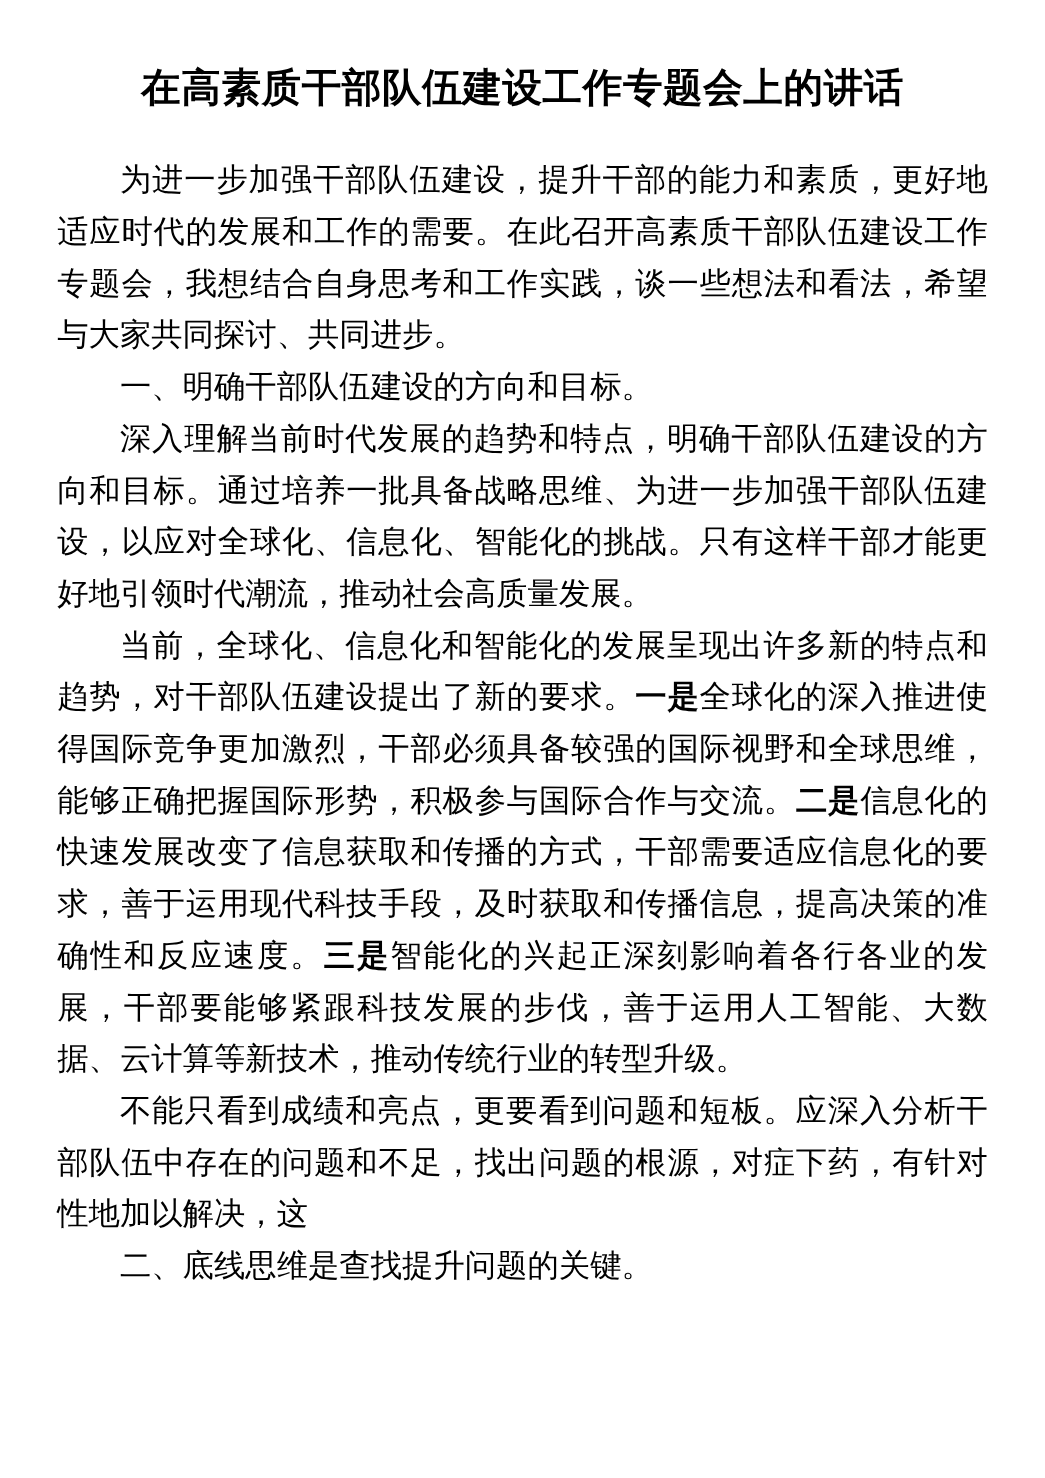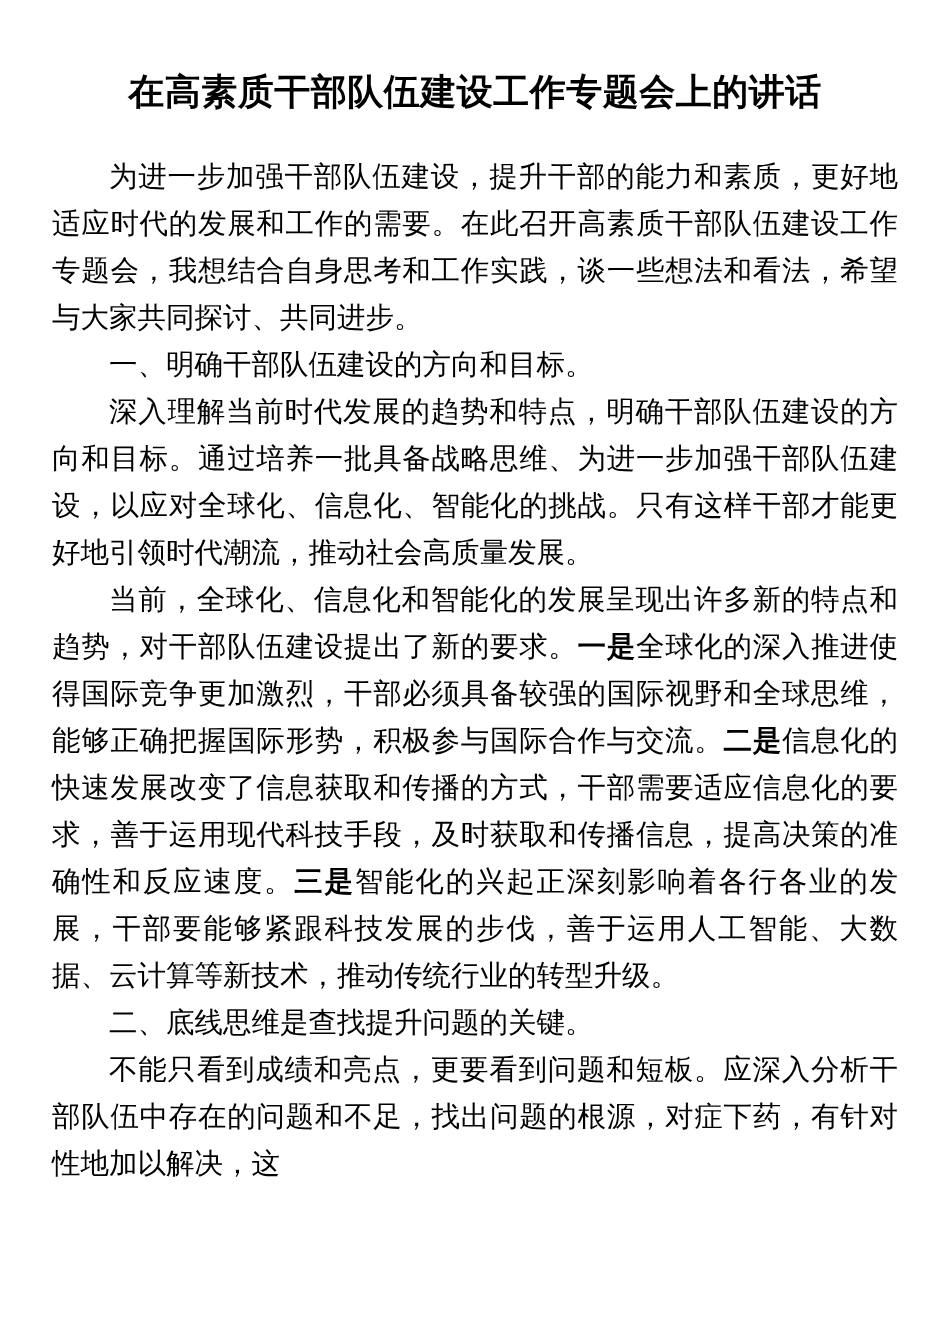--- a/index.html
+++ b/index.html
@@ -18,21 +18,21 @@
   .page {
     position: relative;
     width: 950px;
     height: 1344px;
     background: #ffffff;
     box-sizing: border-box;
     padding: 0 52px 0 52px;
     overflow: hidden;
   }
   .doc-title {
-    margin: 12px;
+    margin: 0;
     padding: 0;
     font-size: 36px;
     line-height: 50px;
     font-weight: bold;
     text-align: center;
     letter-spacing: 0.5px;
     padding-top: 55px;
     white-space: nowrap;
   }
   .body-block {
@@ -73,18 +73,18 @@
 
 
     <p class="para">为进一步加强干部队伍建设，提升干部的能力和素质，更好地适应时代的发展和工作的需要。在此召开高素质干部队伍建设工作专题会，我想结合自身思考和工作实践，谈一些想法和看法，希望与大家共同探讨、共同进步。</p>
 
     <p class="para heading">一、明确干部队伍建设的方向和目标。</p>
 
     <p class="para">深入理解当前时代发展的趋势和特点，明确干部队伍建设的方向和目标。通过培养一批具备战略思维、为进一步加强干部队伍建设，以应对全球化、信息化、智能化的挑战。只有这样干部才能更好地引领时代潮流，推动社会高质量发展。</p>
 
     <p class="para">当前，全球化、信息化和智能化的发展呈现出许多新的特点和趋势，对干部队伍建设提出了新的要求。<b class="strong">一是</b>全球化的深入推进使得国际竞争更加激烈，干部必须具备较强的国际视野和全球思维，能够正确把握国际形势，积极参与国际合作与交流。<b class="strong">二是</b>信息化的快速发展改变了信息获取和传播的方式，干部需要适应信息化的要求，善于运用现代科技手段，及时获取和传播信息，提高决策的准确性和反应速度。<b class="strong">三是</b>智能化的兴起正深刻影响着各行各业的发展，干部要能够紧跟科技发展的步伐，善于运用人工智能、大数据、云计算等新技术，推动传统行业的转型升级。</p>
 
+    <p class="para">不能只看到成绩和亮点，更要看到问题和短板。应深入分析干部队伍中存在的问题和不足，找出问题的根源，对症下药，有针对性地加以解决，这</p>
+
     <p class="para heading">二、底线思维是查找提升问题的关键。</p>
-
-    <p class="para">不能只看到成绩和亮点，更要看到问题和短板。应深入分析干部队伍中存在的问题和不足，找出问题的根源，对症下药，有针对性地加以解决，这</p>
 
   </div>
 </div>
 
 </body></html>

